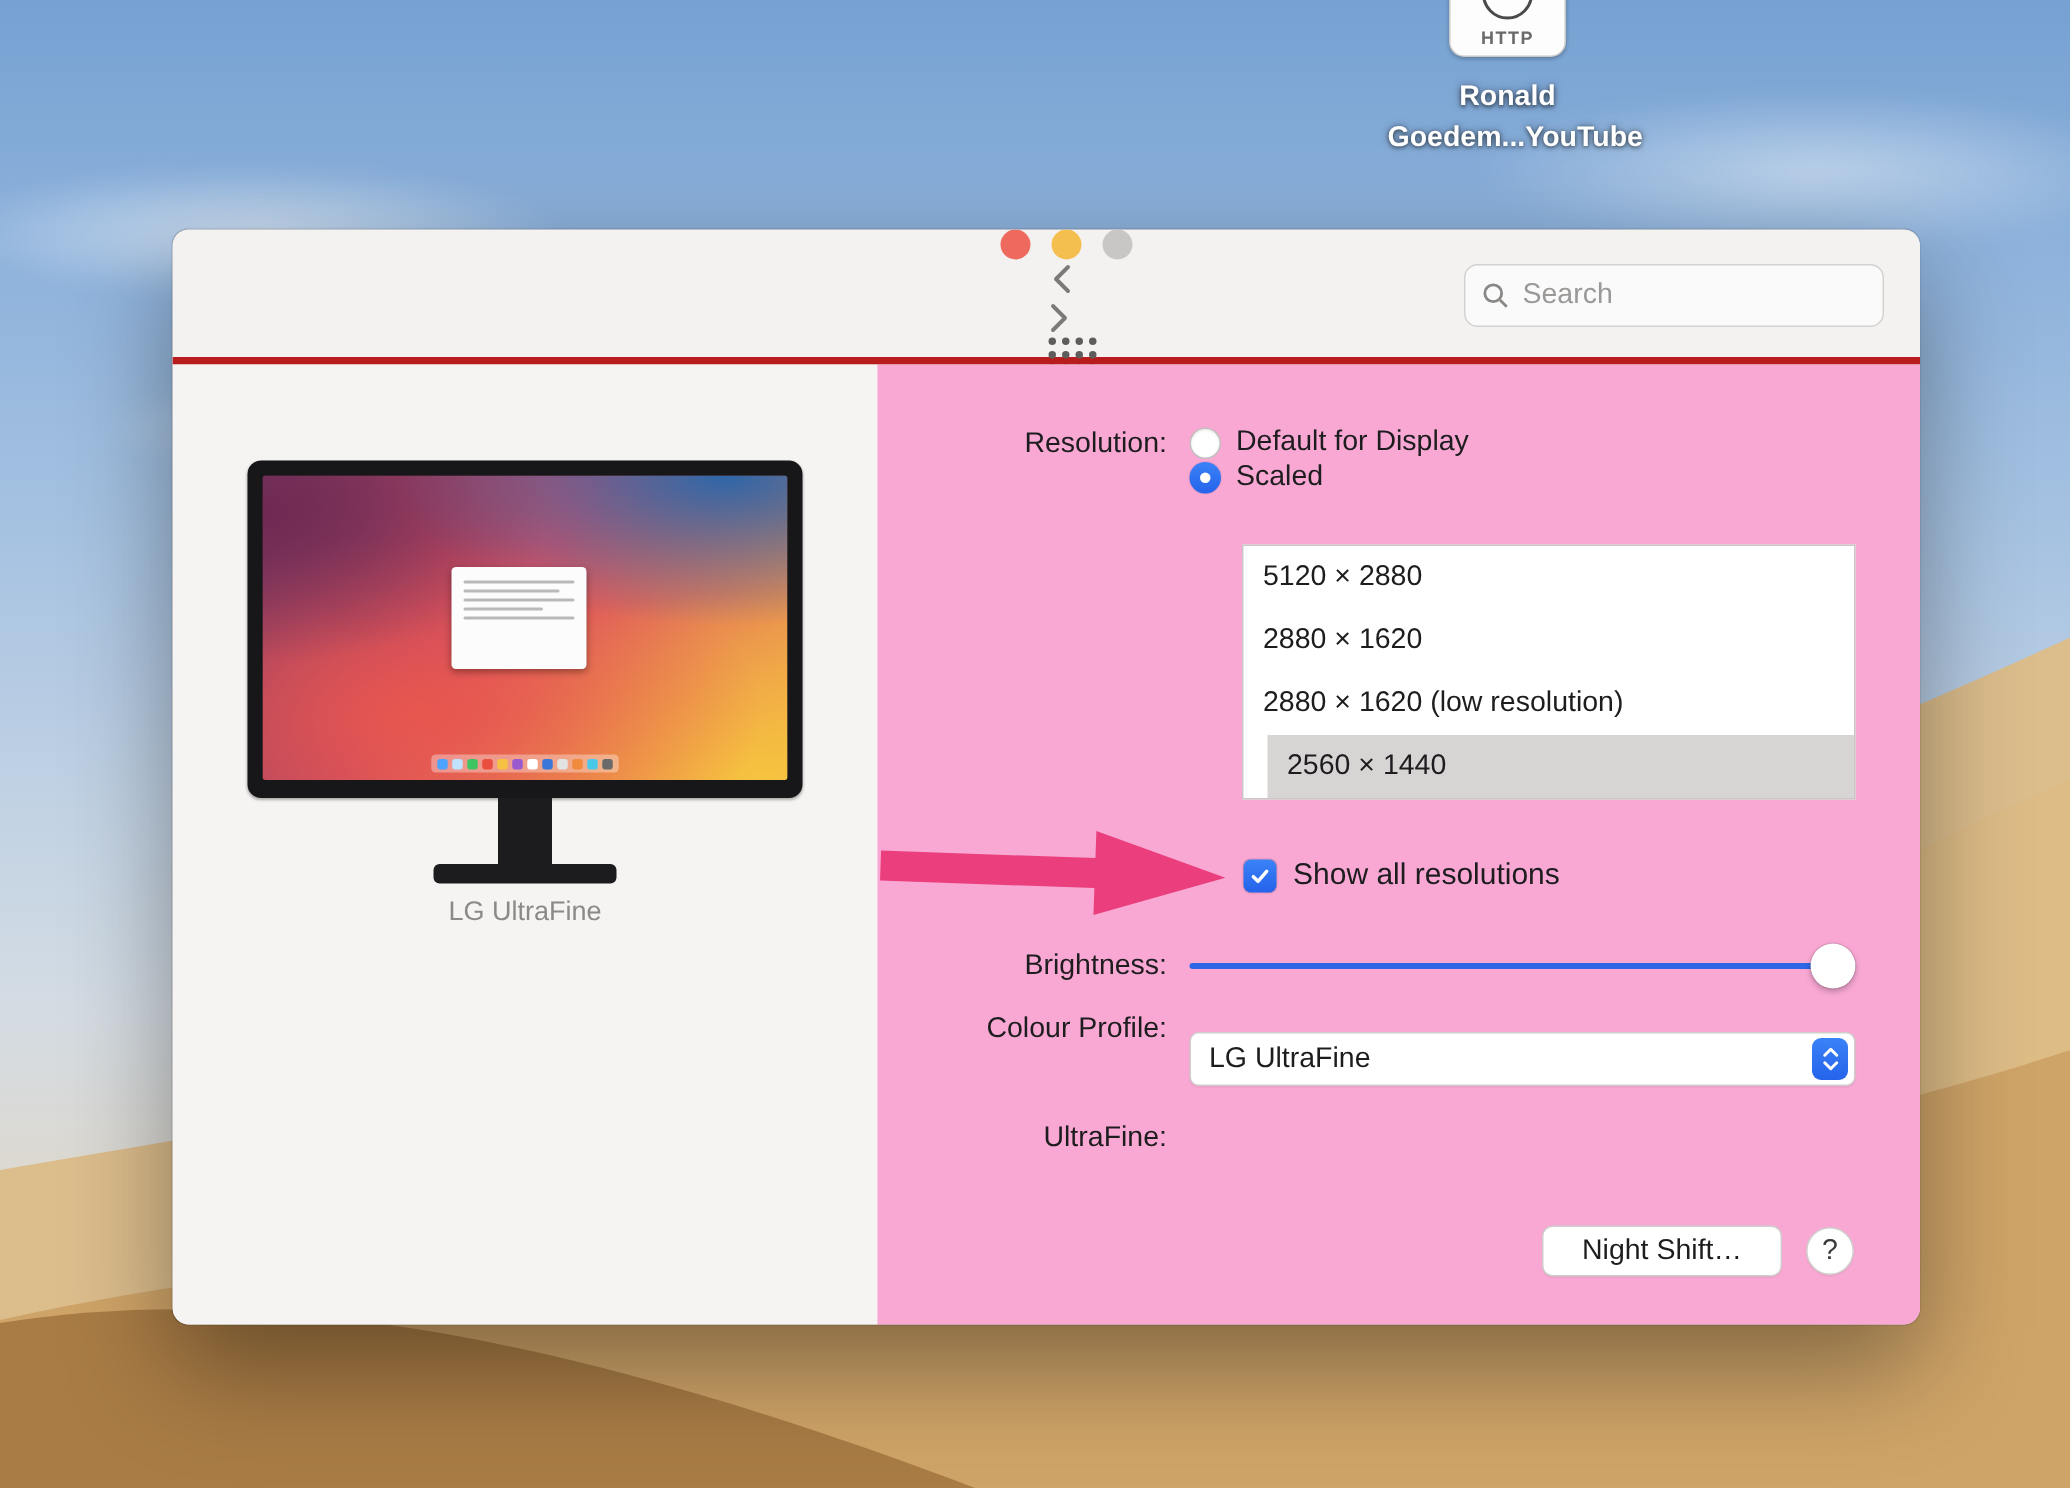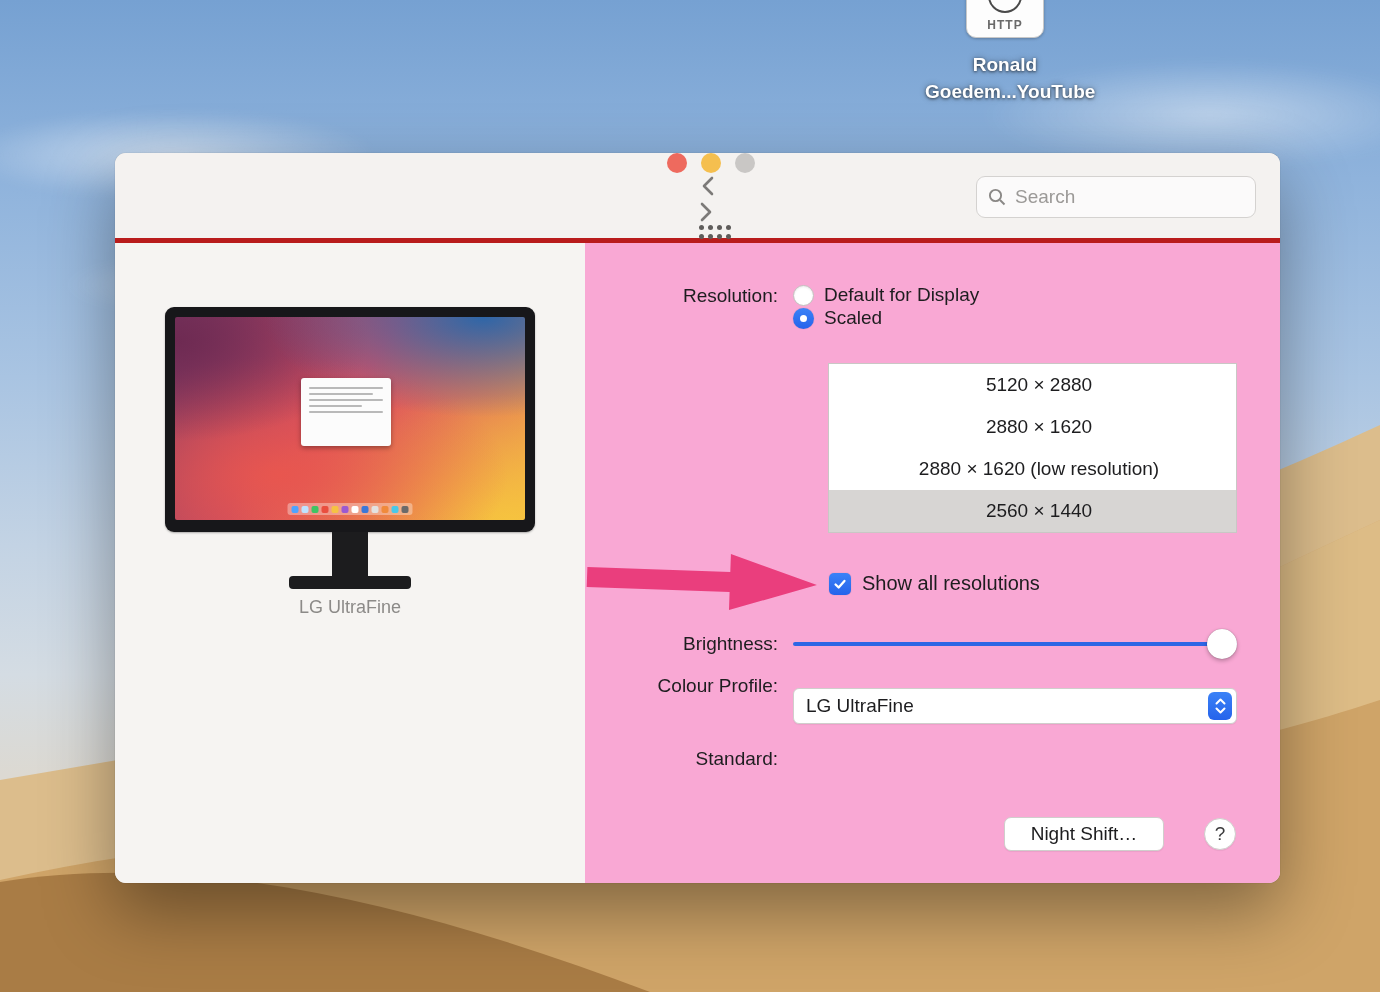--- a/index.html
+++ b/index.html
@@ -120,22 +120,22 @@
   .radio { width:21px; height:21px; border-radius:50%; }
   .radio.off { background:#fff; border:1px solid #c2c0be; box-shadow:inset 0 1px 2px rgba(0,0,0,.08); }
   .radio.on  { background:linear-gradient(180deg,#3b82f7,#2563eb); position:relative; box-shadow:0 0 1px rgba(0,0,0,.3); }
   .radio.on::after { content:""; position:absolute; left:50%; top:50%; width:7px; height:7px; margin:-3.5px 0 0 -3.5px; background:#fff; border-radius:50%; }
   .radio-row span.lbl { font-size:19px; color:#1d1d1f;text-align:right; }
 
   .res-list {
     position:absolute; left:243px; top:120px; width:409px; height:170px;
     background:#fff; border:1px solid #c9c7c5; overflow:hidden;
   }
-  .res-row { height:42px; line-height:42px; padding-left:13px; font-size:19px; color:#1d1d1f;text-align:center; }
-  .res-row.selected { background:#d7d5d3; }
+  .res-row { height:42px; line-height:42px; padding-left:13px; font-size:19px; color:#1d1d1f; }
+  .res-row.selected { background:#d7d5d3;margin-left:16px; }
 
   .check-row { position:absolute; left:244px; top:329px; display:flex; align-items:center; gap:11px; }
   .checkbox {
     width:22px; height:22px; border-radius:5px;
     background:linear-gradient(180deg,#3b82f7,#2563eb);
     display:flex; align-items:center; justify-content:center;
     box-shadow:0 0 1px rgba(0,0,0,.3);
   }
   .checkbox svg { stroke:#fff; stroke-width:2.6; fill:none; stroke-linecap:round; stroke-linejoin:round; }
   .check-row .lbl { font-size:20px; color:#1d1d1f; }
@@ -155,21 +155,21 @@
   }
   .popup .val { font-size:19px; color:#1d1d1f; flex:1; }
   .stepper {
     width:24px; height:28px; border-radius:6px; margin-right:4px;
     background:linear-gradient(180deg,#3b82f7,#2563eb);
     display:flex; align-items:center; justify-content:center;
   }
   .stepper svg { stroke:#fff; stroke-width:2; fill:none; stroke-linecap:round; stroke-linejoin:round; }
 
   .night-btn {
-    position:absolute; left:419px; top:574px; width:160px; height:34px;
+    position:absolute; left:443px; top:574px; width:160px; height:34px;
     background:#fff; border:1px solid #d0cecc; border-radius:7px;
     font-size:19px; color:#1d1d1f; text-align:center; line-height:32px;
     box-shadow:0 1px 1px rgba(0,0,0,.06);
   }
   .help-btn {
     position:absolute; left:619px; top:575px; width:32px; height:32px; border-radius:50%;
     background:#fff; border:1px solid #d0cecc; text-align:center; line-height:30px;
     font-size:19px; color:#3a3a3c; box-shadow:0 1px 1px rgba(0,0,0,.06);
   }
 
@@ -319,21 +319,21 @@
       <div class="popup" style="top:445px;">
         <span class="val">LG UltraFine</span>
         <span class="stepper">
           <svg width="13" height="18" viewBox="0 0 13 18">
               <polyline points="2.5,6.5 6.5,2.5 10.5,6.5"></polyline>
               <polyline points="2.5,11.5 6.5,15.5 10.5,11.5"></polyline>
             </svg>
         </span>
       </div>
 
-      <div class="flabel" style="top:505px;">Standard:</div>
+      <div class="flabel" style="top:505px;">UltraFine:</div>
 
       <div class="night-btn">Night Shift…</div>
       <div class="help-btn">?</div>
 
     </div>
   </div>
 </div>
 
 <svg class="arrow" width="240" height="64" viewBox="0 0 240 64">
   <polygon points="2,21 145,21 145,3 232,31 145,59 145,41 2,41" fill="#ea3e7d"></polygon>

